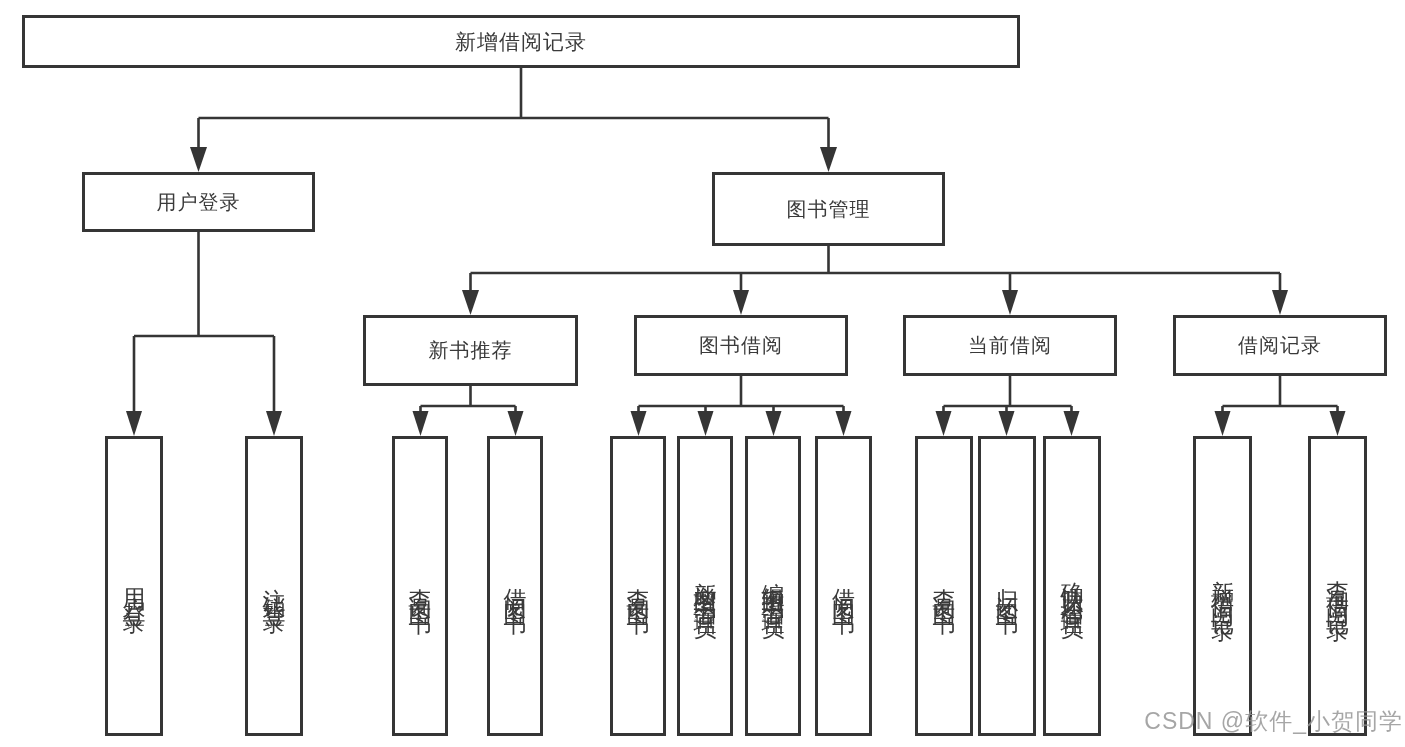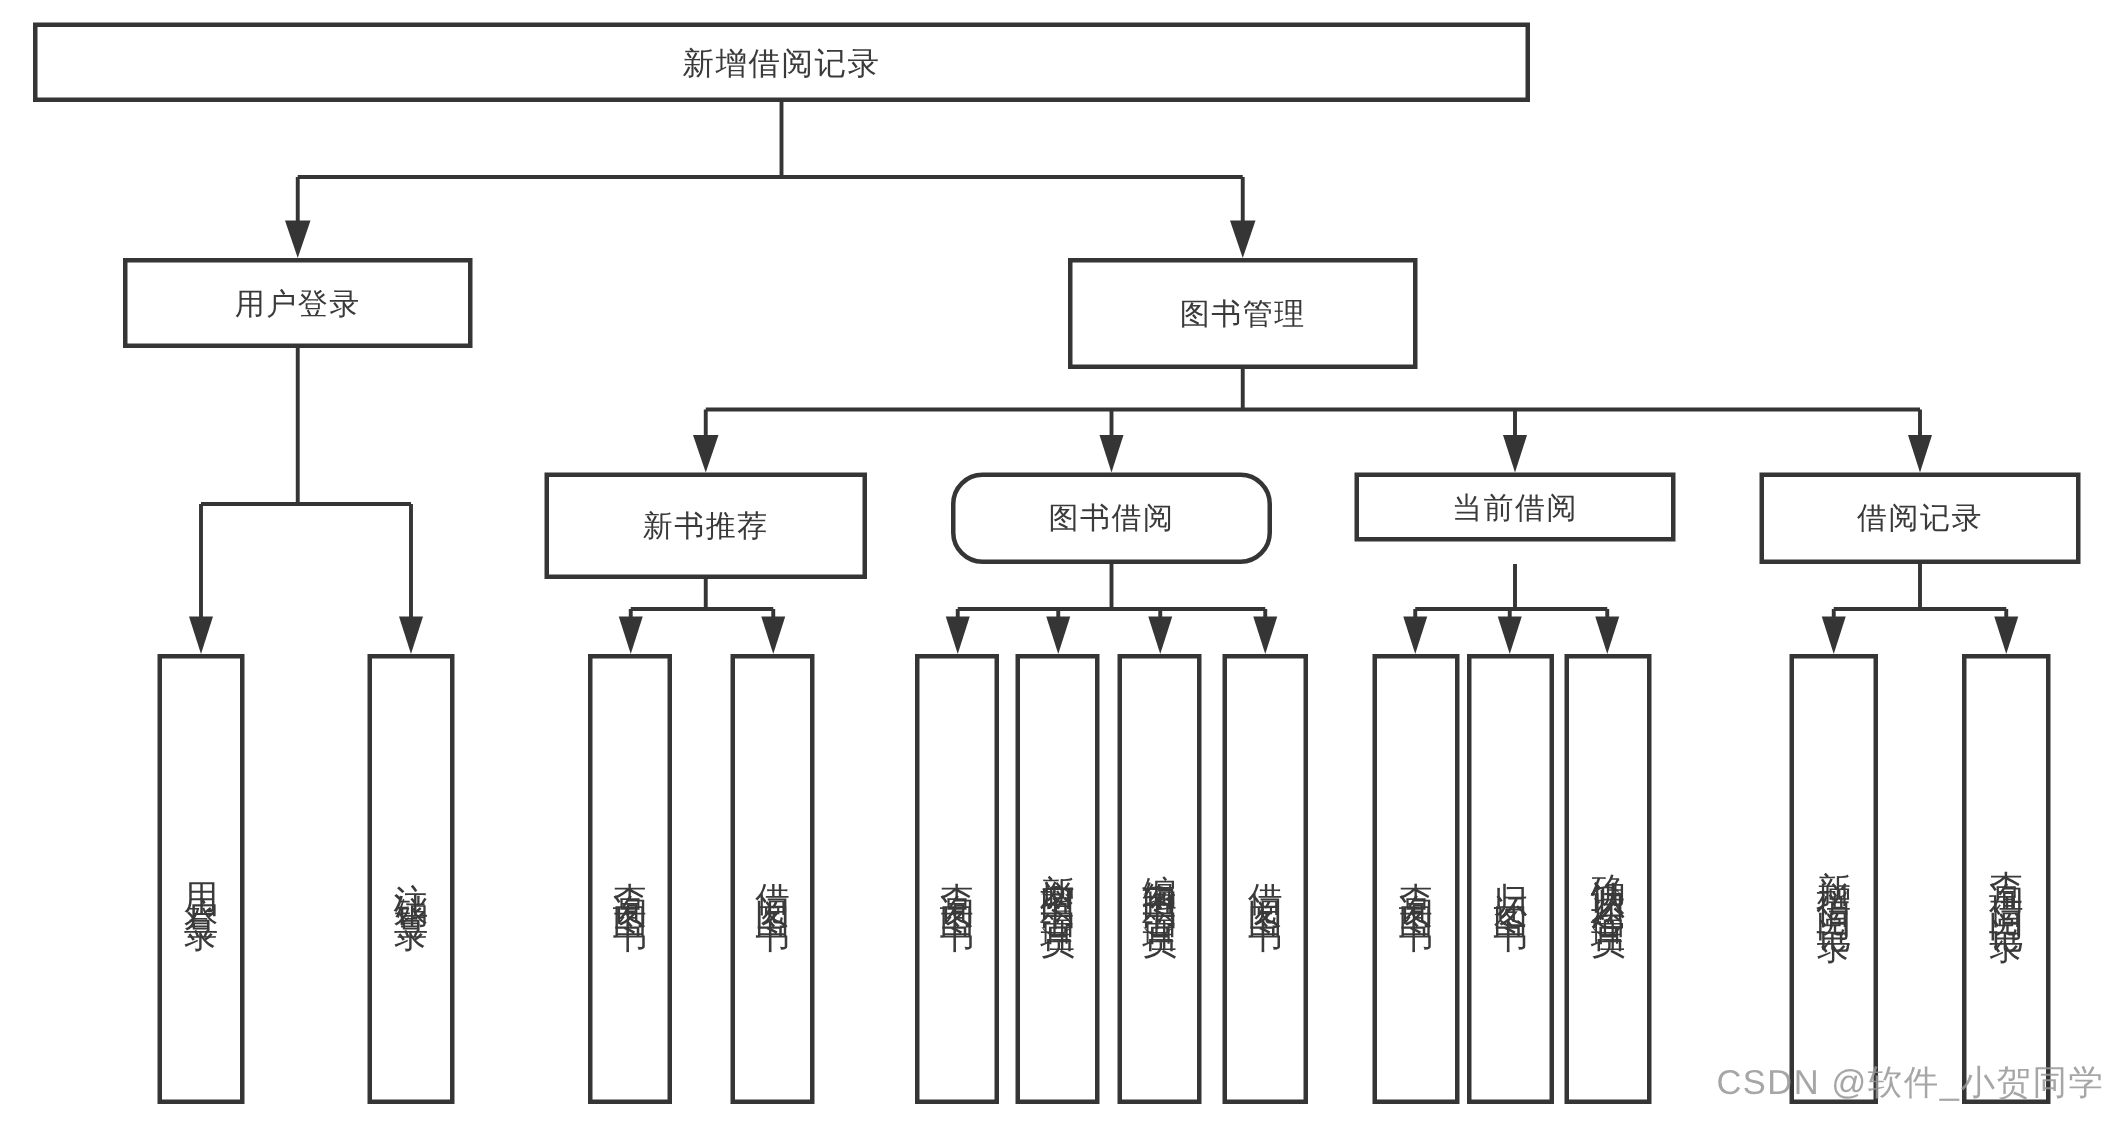--- a/index.html
+++ b/index.html
@@ -97,22 +97,22 @@
       <polygon points="1329.5,411 1345.5,411 1337.5,436"></polygon>
     </g>
   </svg>
 
   <div class="box root-box" style="left:22px; top:15px; width:998px; height:53px;">新增借阅记录</div>
 
   <div class="box" style="left:82px; top:172px; width:233px; height:60px;">用户登录</div>
   <div class="box" style="left:712px; top:172px; width:233px; height:74px;">图书管理</div>
 
   <div class="box" style="left:363px; top:315px; width:215px; height:71px;">新书推荐</div>
-  <div class="box" style="left:634px; top:315px; width:214px; height:61px;border-radius:21px;">图书借阅</div>
-  <div class="box" style="left:903px; top:315px; width:214px; height:46px;">当前借阅</div>
+  <div class="box" style="left:634px; top:315px; width:214px; height:61px;">图书借阅</div>
+  <div class="box" style="left:903px; top:315px; width:214px; height:61px;">当前借阅</div>
   <div class="box" style="left:1173px; top:315px; width:214px; height:61px;">借阅记录</div>
 
   <div class="box leaf" style="left:105px; width:58px;">
     <span>用户登录</span>
   </div>
   <div class="box leaf" style="left:245px; width:58px;">
     <span>注销登录</span>
   </div>
 
   <div class="box leaf" style="left:392px; width:56px;">

